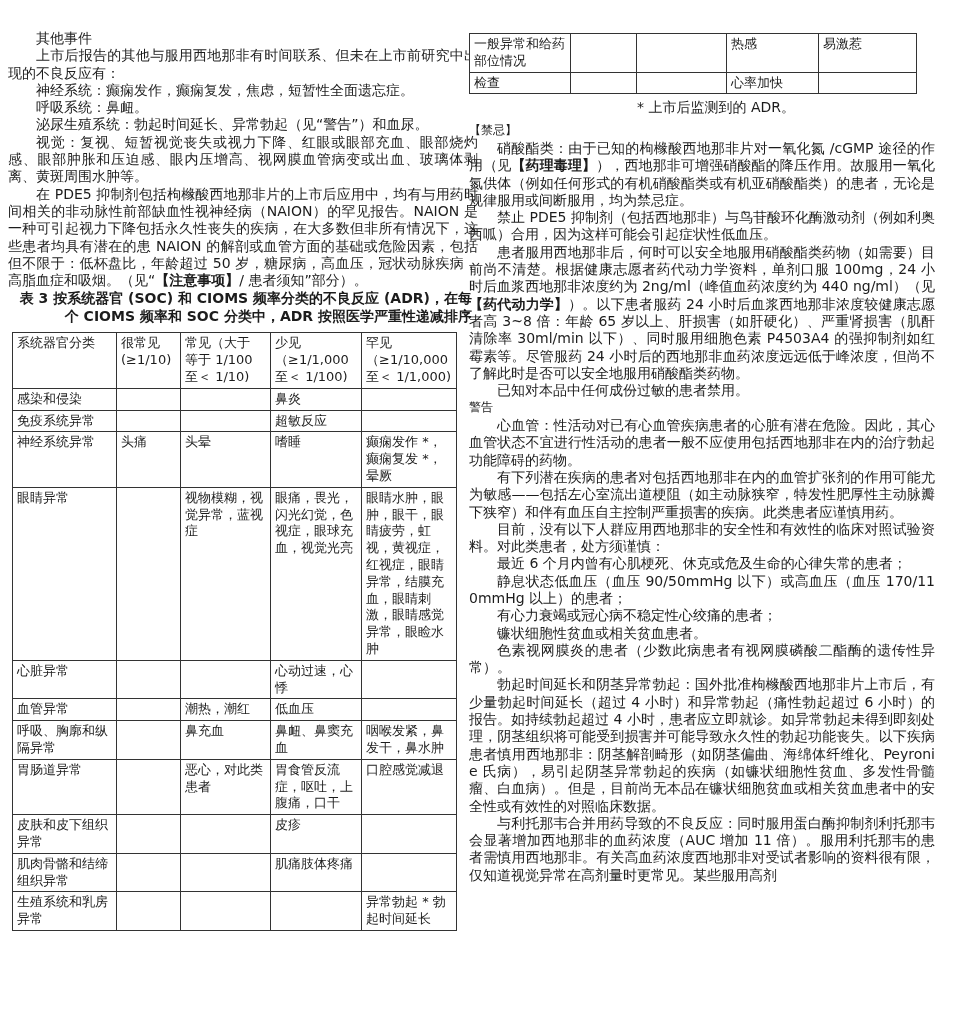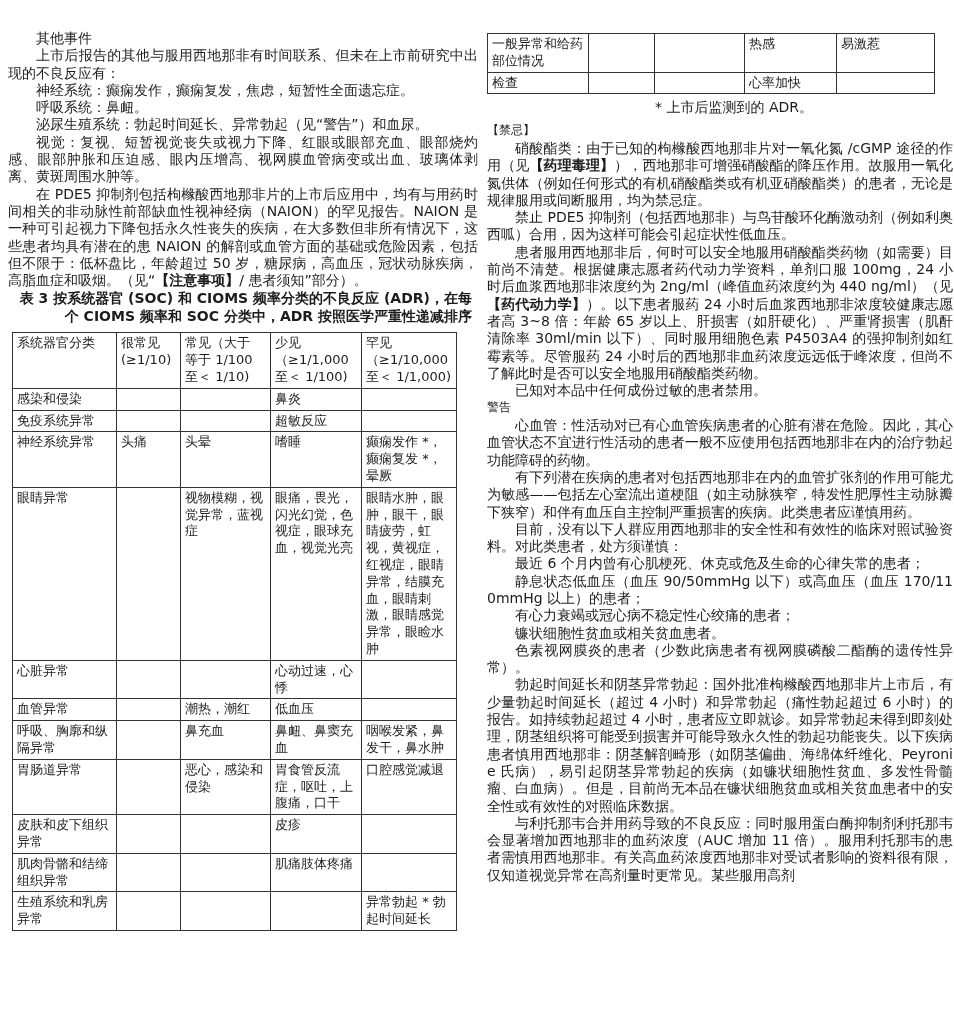--- a/index.html
+++ b/index.html
@@ -3,21 +3,21 @@
 <meta charset="utf-8">
 <style>
   html,body{margin:0;padding:0;}
   body{
     width:954px;height:1024px;overflow:hidden;position:relative;
     background:#ffffff;color:#1c1c1c;
     font-family:"DejaVu Sans","Liberation Sans",sans-serif;
   }
   .page{position:absolute;inset:0;background:#ffffff;}
   .col-left{position:absolute;left:8px;top:30px;width:470px;}
-  .col-right{position:absolute;left:487px;top:33px;width:466px;height:991px;overflow:hidden;}
+  .col-right{position:absolute;left:469px;top:33px;width:466px;height:991px;overflow:hidden;}
   .para{
     margin:0;font-size:14px;line-height:17.3px;
     text-indent:2em;text-align:justify;word-break:break-all;
   }
   .table-title{
     font-weight:bold;font-size:14px;line-height:17.5px;
     text-align:right;margin:1px 6px 7px 0;
   }
   table.adr{border-collapse:collapse;table-layout:fixed;background:#fff;font-size:13px;}
   table.adr-main{width:444px;margin-left:4px;border-radius:26px;}
@@ -117,21 +117,21 @@
           <tr>
             <td>呼吸、胸廓和纵隔异常</td>
             <td></td>
             <td>鼻充血</td>
             <td>鼻衄、鼻窦充血</td>
             <td>咽喉发紧，鼻发干，鼻水肿</td>
           </tr>
           <tr>
             <td>胃肠道异常</td>
             <td></td>
-            <td>恶心，感染和侵染</td>
+            <td>恶心，对此类患者</td>
             <td>胃食管反流症，呕吐，上腹痛，口干</td>
             <td>口腔感觉减退</td>
           </tr>
           <tr>
             <td>皮肤和皮下组织异常</td>
             <td></td>
             <td></td>
             <td>皮疹</td>
             <td></td>
           </tr>

